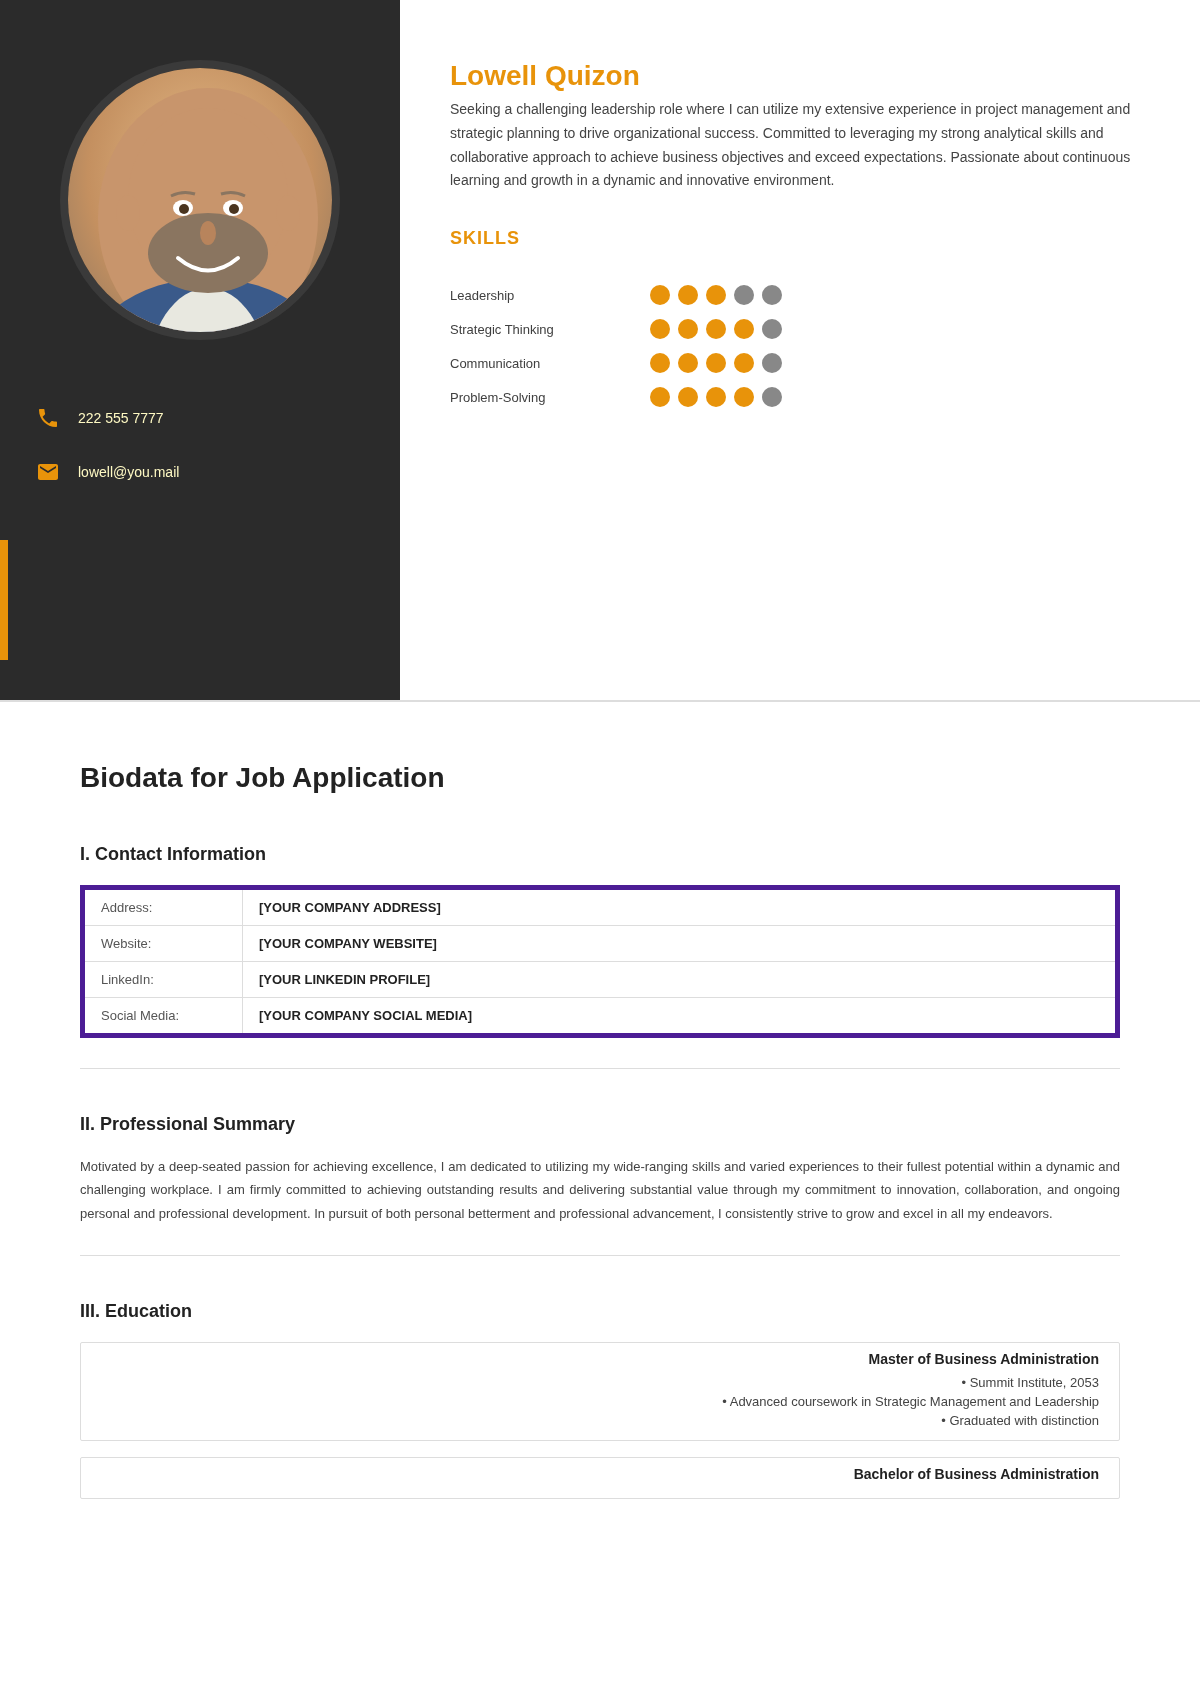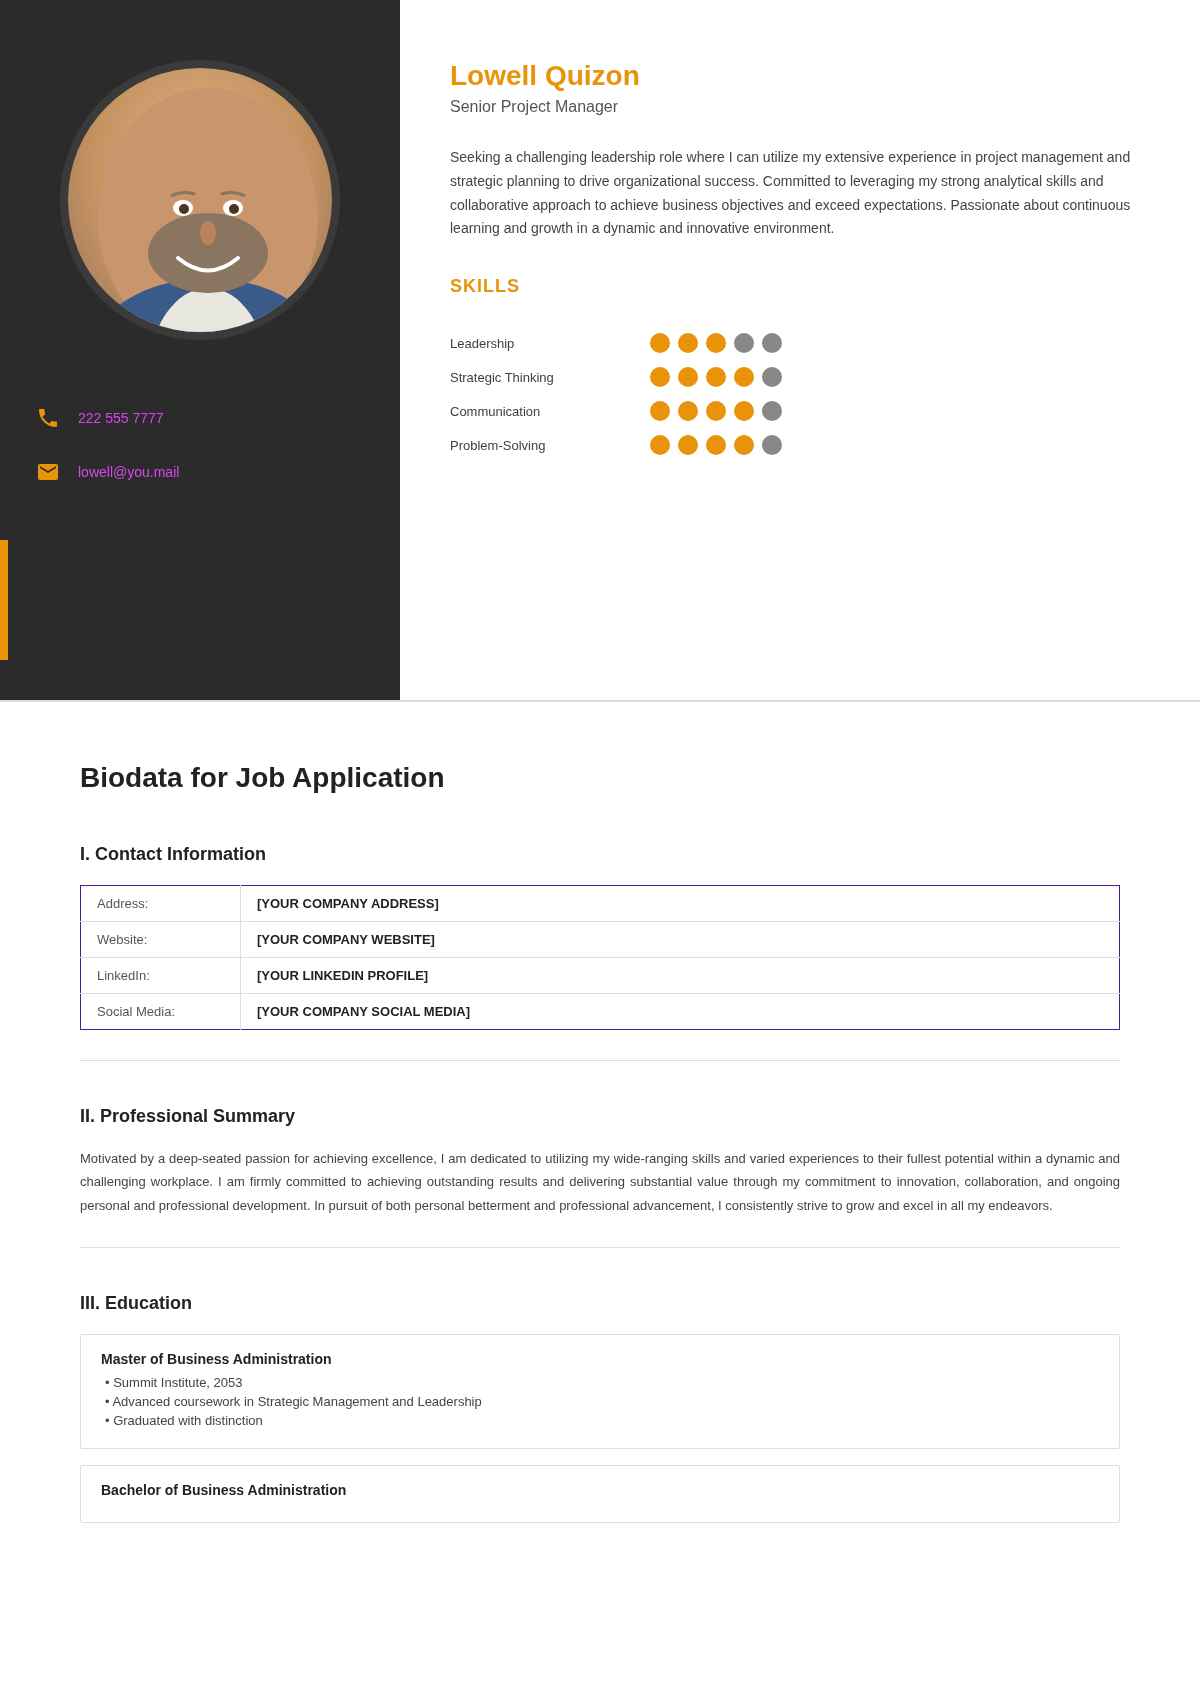--- a/index.html
+++ b/index.html
@@ -62,21 +62,21 @@
       height: 36px;
       margin-right: 12px;
       display: flex;
       align-items: center;
       justify-content: center;
       flex-shrink: 0;
     }
 
     .contact-text {
       font-size: 14px;
-      color: #d946ef;
+      color: #fef9c3;
       text-align: right;
     }
 
     .orange-bar {
       position: absolute;
       left: 0;
       top: 540px;
       width: 8px;
       height: 120px;
       background: #e8930a;
@@ -187,21 +187,21 @@
       font-size: 18px;
       font-weight: bold;
       color: #222;
       margin-bottom: 20px;
     }
 
     
     .info-table {
       width: 100%;
       border-collapse: collapse;
-      border: 1px solid #4c1d95;
+      border: 5px solid #4c1d95;
     }
 
     .info-table tr {
       border-bottom: 1px solid #ddd;
     }
 
     .info-table tr:last-child {
       border-bottom: none;
     }
 
@@ -226,22 +226,23 @@
       color: #444;
       line-height: 1.8;
       text-align: justify;
     }
 
     
     .edu-item {
       background: #fff;
       border: 1px solid #ddd;
       border-radius: 2px;
-      padding: 16px 20px;
+      padding: 8px 20px;
       margin-bottom: 16px;
+      text-align: right;
     }
 
     .edu-degree {
       font-size: 14px;
       font-weight: bold;
       color: #222;
       margin-bottom: 8px;
     }
 
     .edu-bullet {
@@ -310,21 +311,20 @@
             <path d="M20 4H4c-1.1 0-2 .9-2 2v12c0 1.1.9 2 2 2h16c1.1 0 2-.9 2-2V6c0-1.1-.9-2-2-2zm0 4l-8 5-8-5V6l8 5 8-5v2z"></path>
           </svg>
         </div>
         <span class="contact-text">lowell@you.mail</span>
       </div>
     </div>
   </div>
 
   <div class="right-panel">
     <h1 class="person-name">Lowell Quizon</h1>
-    <p class="person-title">Senior Project Manager</p>
     <p class="bio-text">Seeking a challenging leadership role where I can utilize my extensive experience in project management and strategic planning to drive organizational success. Committed to leveraging my strong analytical skills and collaborative approach to achieve business objectives and exceed expectations. Passionate about continuous learning and growth in a dynamic and innovative environment.</p>
 
     <h2 class="skills-heading">SKILLS</h2>
 
     <div class="skills-table">
 
       <div class="skill-row">
         <span class="skill-name">Leadership</span>
         <div class="skill-dots">
           <div class="dot dot-filled"></div>

